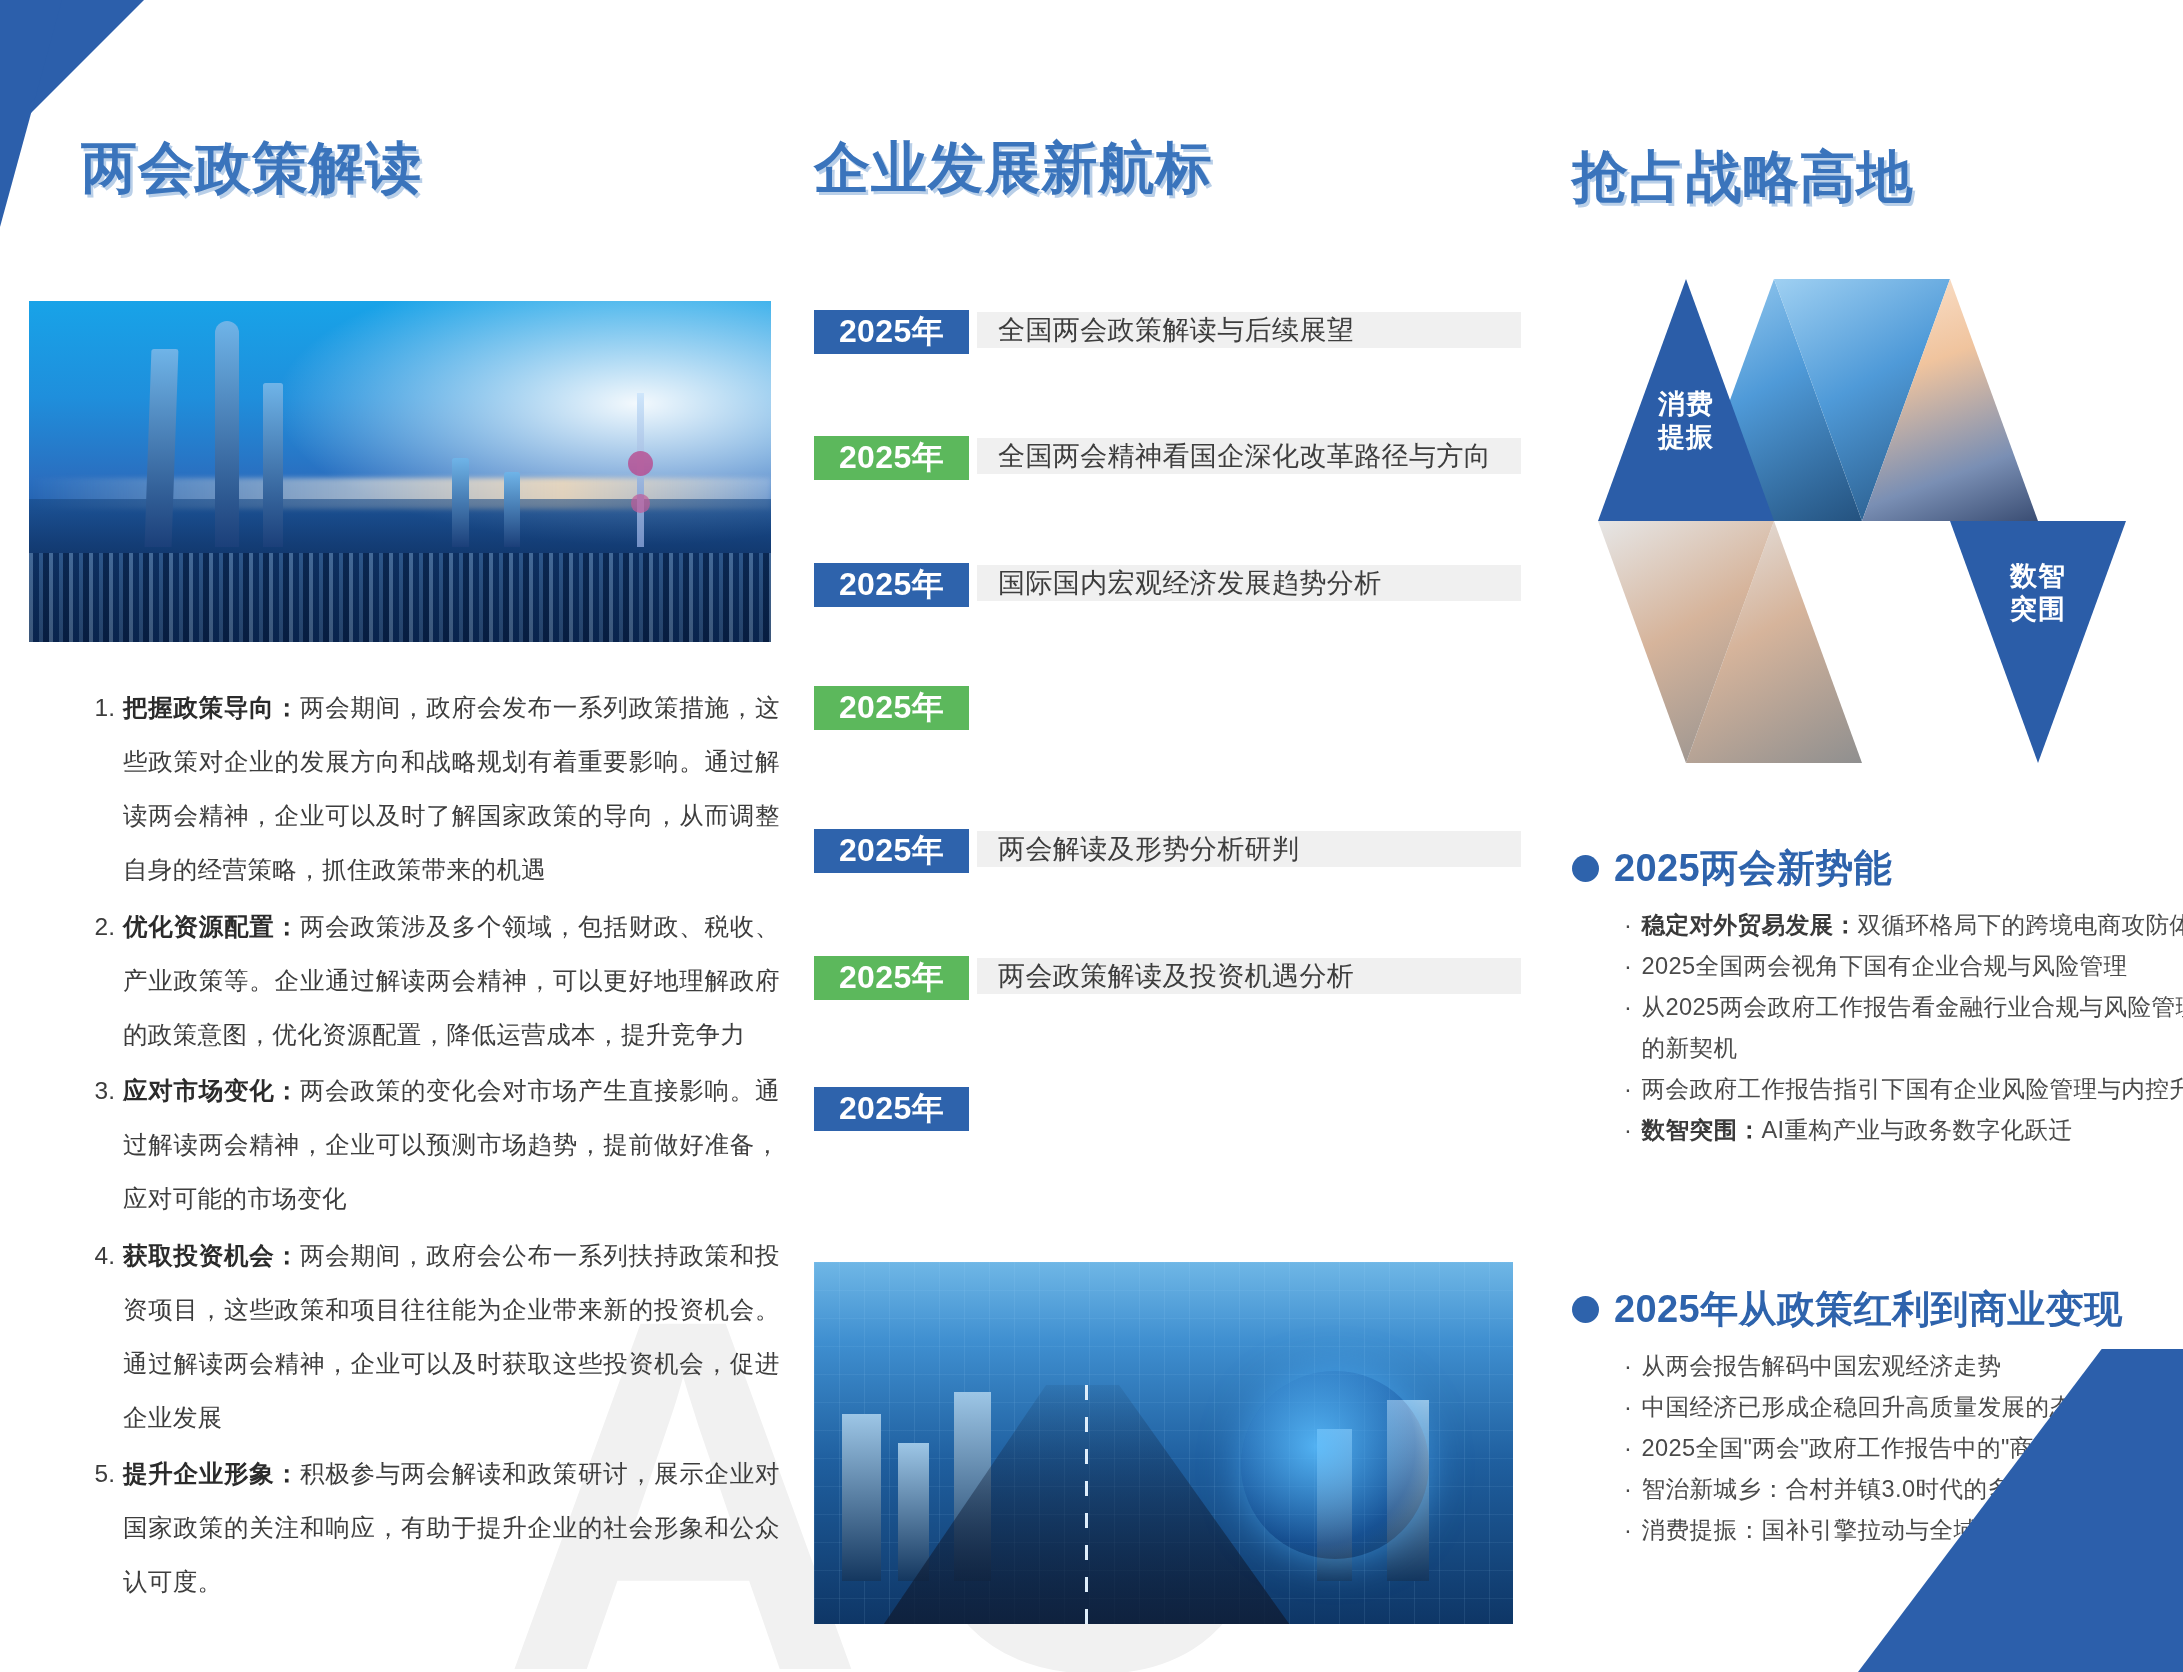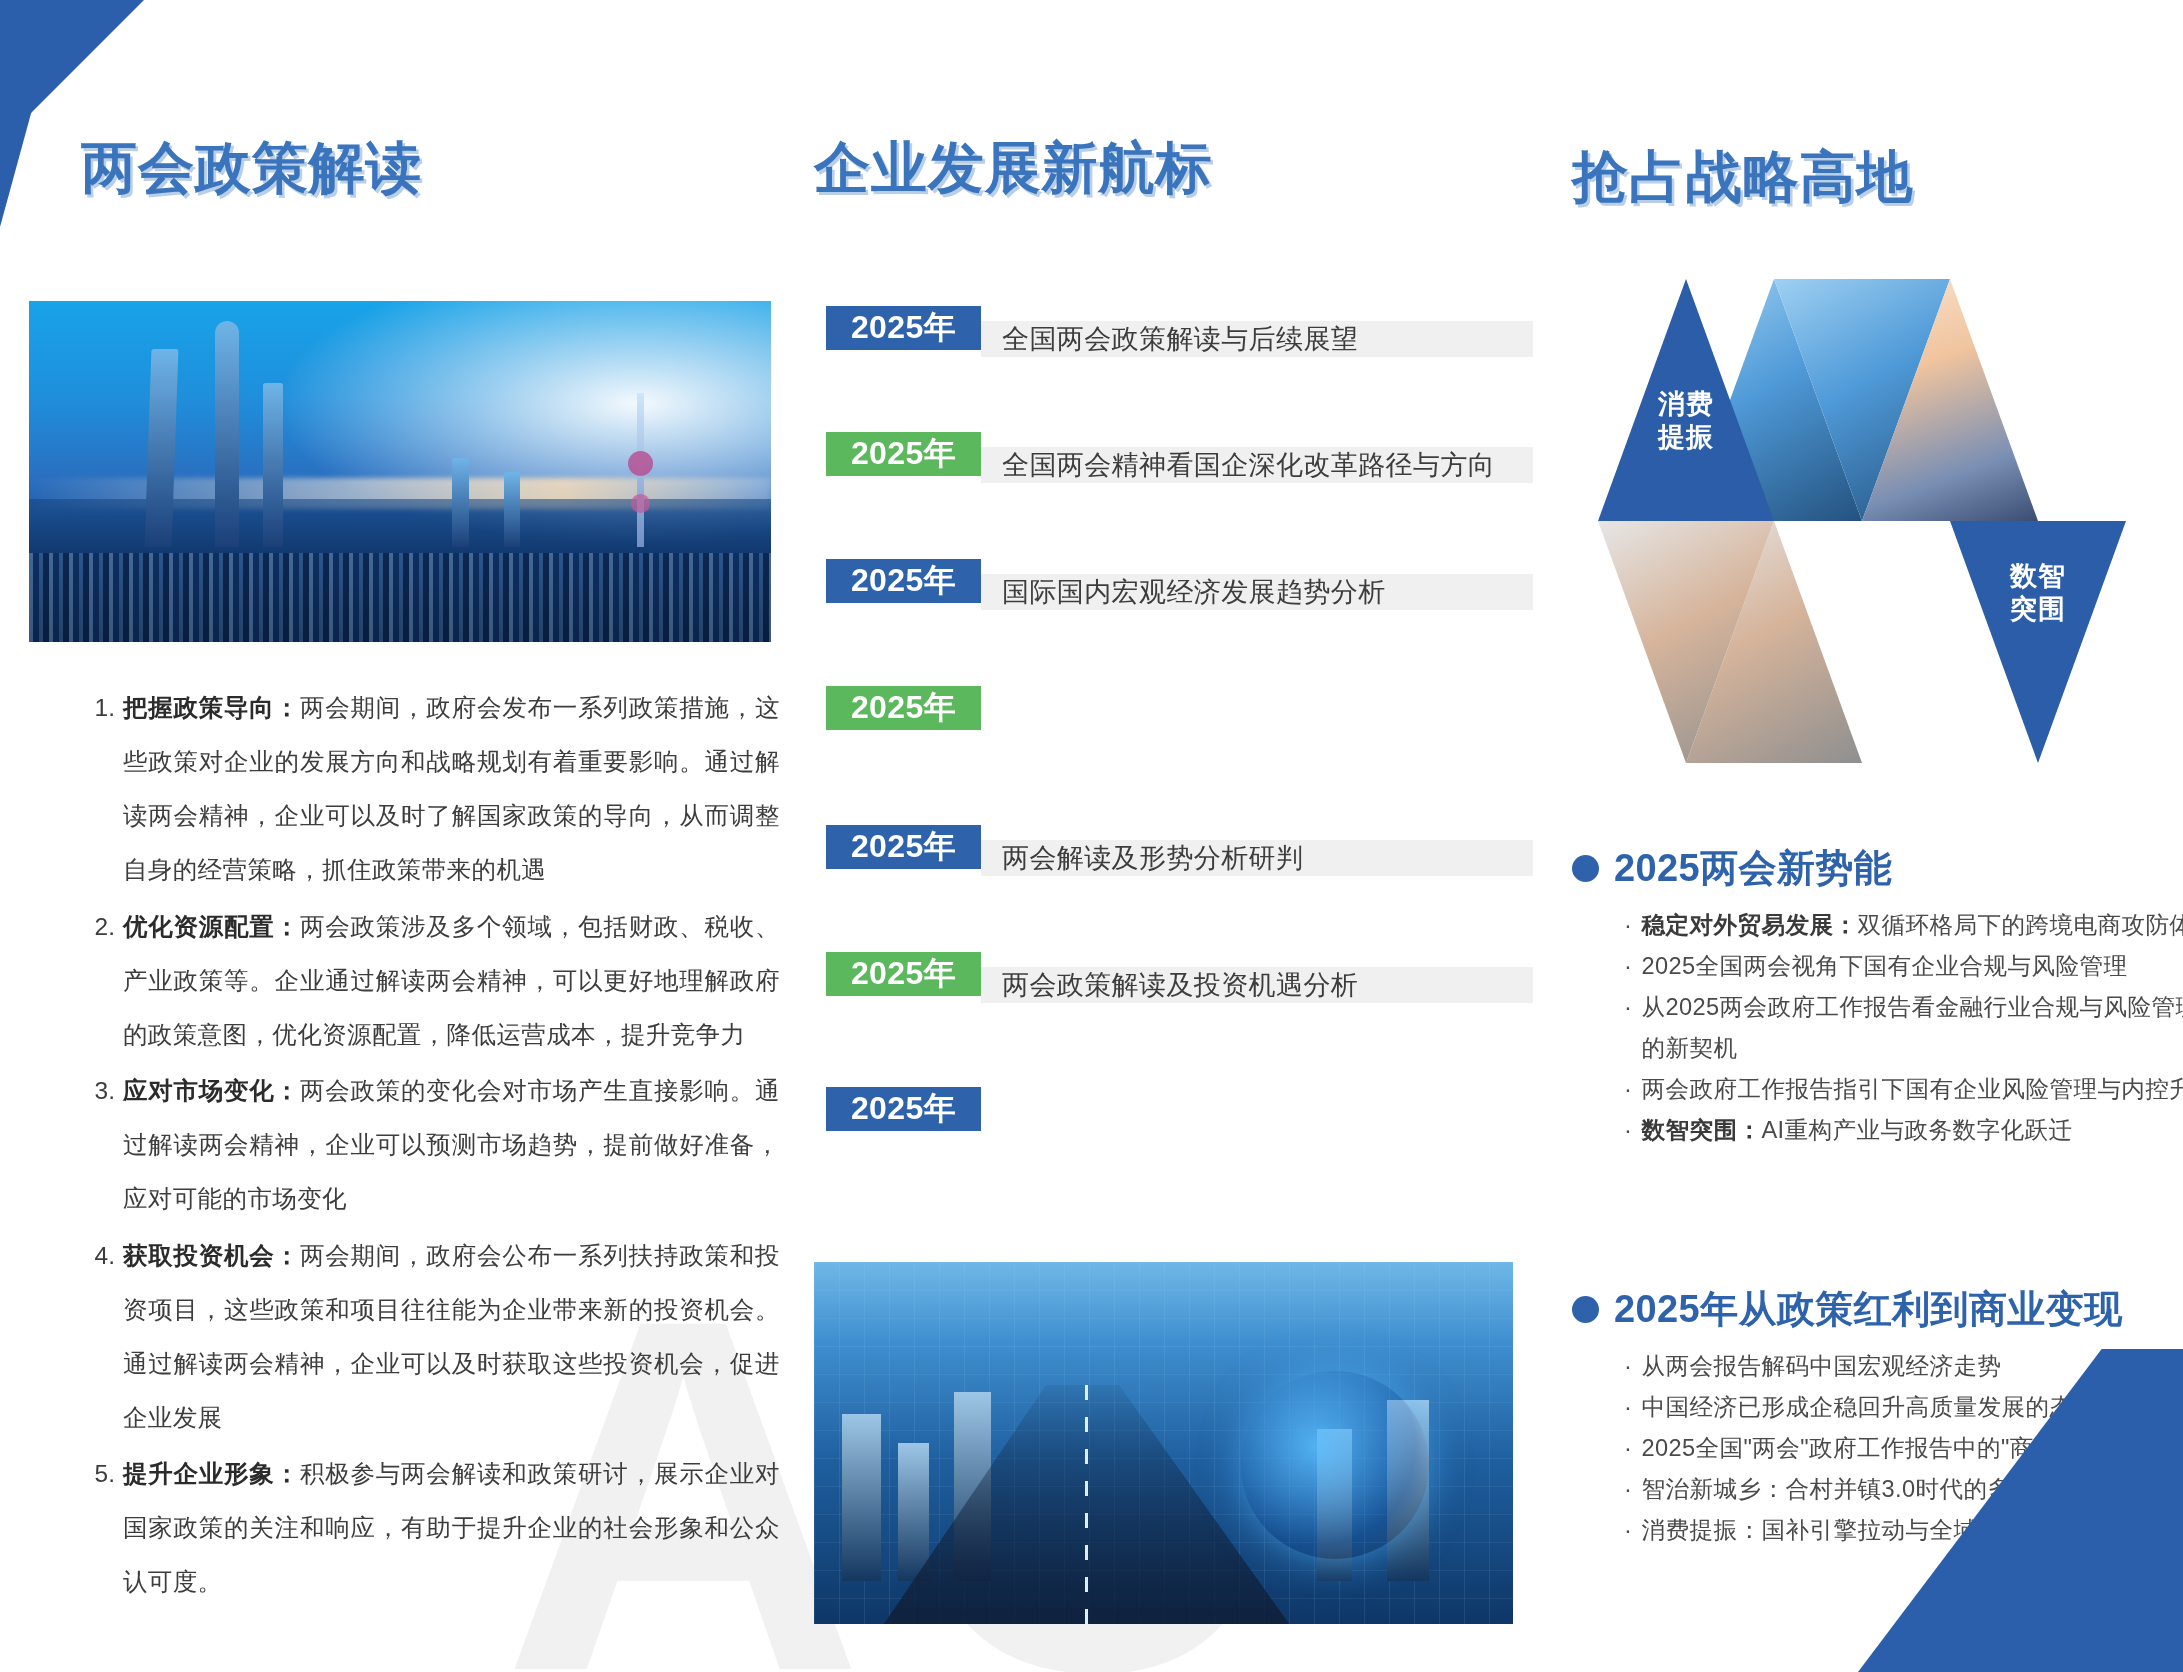--- a/index.html
+++ b/index.html
@@ -95,34 +95,34 @@
     width:34px;flex:none;text-align:right;padding-right:7.9px;
     font-size:24.5px;color:#3d3d3d;line-height:54px;
   }
   .num-txt{
     font-size:24.5px;color:#3d3d3d;line-height:54px;
     text-align:justify;letter-spacing:0.4px;
   }
   .num-txt b{font-weight:bold;color:#2b2b2b;}
 
   
-  .yrow{position:absolute;left:12px;display:flex;align-items:flex-start;width:707px;}
+  .yrow{position:absolute;left:0;display:flex;align-items:center;width:707px;gap:8px;}
   .ybadge{
     width:155px;flex:none;
     display:flex;align-items:center;justify-content:center;
     color:#ffffff;font-size:32px;font-weight:bold;letter-spacing:0.4px;
   }
   .ybadge.blue{background:#2E63AC;}
   .ybadge.green{background:#5CB85C;}
   .ylabel{
     flex:1;background:#f0f0f0;
     display:flex;align-items:center;
     padding-left:21px;
     color:#3d3d3d;font-size:27px;letter-spacing:0.4px;
-    margin-top:15px;margin-bottom:9.6px;
+    margin-top:6px;margin-bottom:9.6px;
   }
   .mid-photo{
     position:absolute;left:0;top:1262px;width:699px;height:362px;overflow:hidden;
     background:linear-gradient(to bottom,#6fb7e6 0%,#3f8fd0 22%,#1f5f9f 55%,#0e3666 100%);
   }
   .mid-photo .hud{
     position:absolute;inset:0;
     background:
       repeating-linear-gradient(to right,rgba(170,220,255,.10) 0 0.9px,rgba(0,0,0,0) 0.9px 25px),
       repeating-linear-gradient(to bottom,rgba(170,220,255,.08) 0 0.9px,rgba(0,0,0,0) 0.9px 28px);

